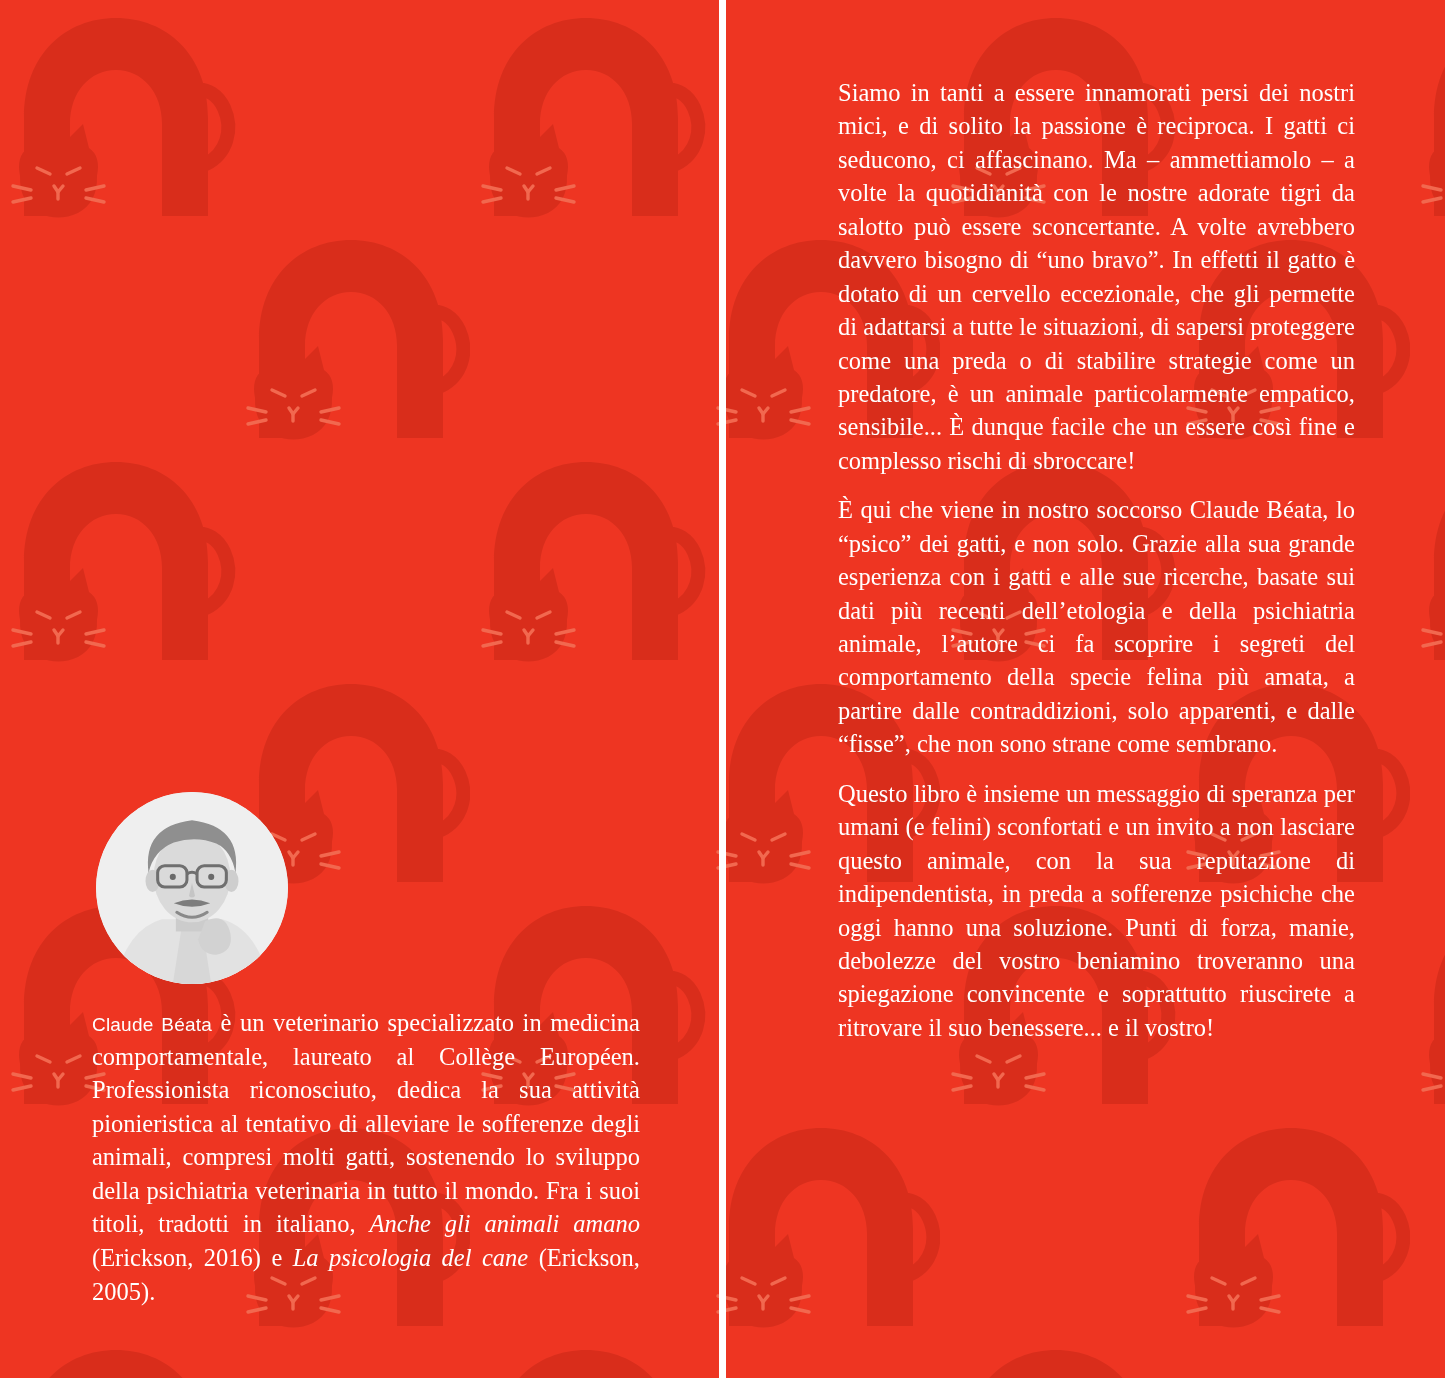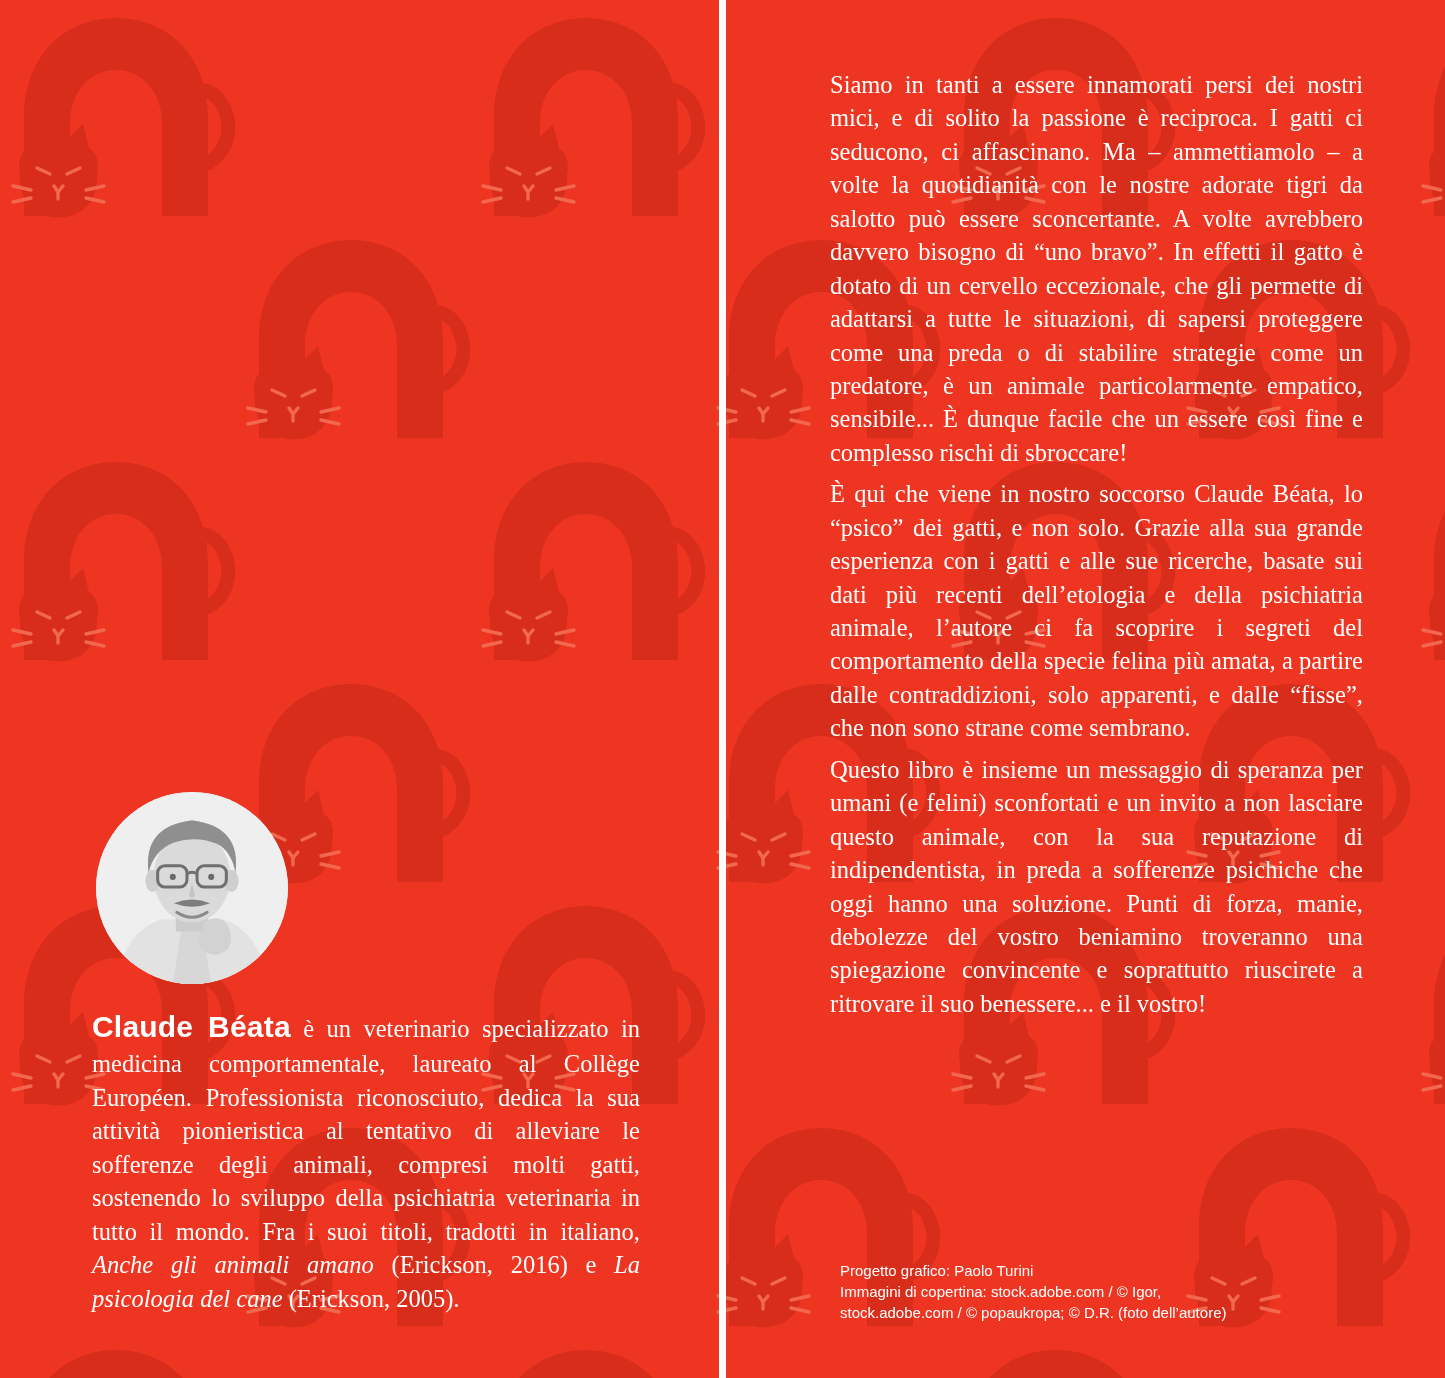--- a/index.html
+++ b/index.html
@@ -27,32 +27,32 @@
   .photo svg { display:block; }
   .bio {
     position:absolute; left:92px; top:1006px;
     width:548px;
     font-size:24.5px; line-height:1.37;
     text-align:justify;
     text-justify:inter-word;
   }
   .bio .name {
     font-family:"Liberation Sans", sans-serif;
-    font-weight:700; font-size:30px;
+    font-weight:400; font-size:19px;
     letter-spacing:0.2px;
   }
   .bio em { }
   .desc {
     position:absolute; left:822px; top:60px;
     width:549px;
     font-size:24.5px; line-height:1.365;
     text-align:justify;
     text-justify:inter-word;
   }
-  .desc p { margin:8px; }
+  .desc p { margin:16px; }
   .credits {
     position:absolute; left:840px; top:1260px;
     width:520px;
     font-family:"Liberation Sans", sans-serif;
     font-size:15px; line-height:1.4;
     text-align:left;
   }
 </style>
 </head>
 <body>
@@ -121,19 +121,14 @@
   </div>
 
   <p class="bio"><span class="name">Claude Béata</span><span> è un veterinario specializzato in medicina comportamentale, laureato al Collège Européen. Professionista riconosciuto, dedica la sua attività pionieristica al tentativo di alleviare le sofferenze degli animali, compresi molti gatti, sostenendo lo sviluppo della psichiatria veterinaria in tutto il mondo. Fra i suoi titoli, tradotti in italiano, </span><em>Anche gli animali amano</em><span> (Erickson, 2016) e </span><em>La psicologia del cane</em><span> (Erickson, 2005).</span></p>
 
   <div class="desc">
     <p>Siamo in tanti a essere innamorati persi dei nostri mici, e di solito la passione è reciproca. I gatti ci seducono, ci affascinano. Ma – ammettiamolo – a volte la quotidianità con le nostre adorate tigri da salotto può essere sconcertante. A volte avrebbero davvero bisogno di “uno bravo”. In effetti il gatto è dotato di un cervello eccezionale, che gli permette di adattarsi a tutte le situazioni, di sapersi proteggere come una preda o di stabilire strategie come un predatore, è un animale particolarmente empatico, sensibile... È dunque facile che un essere così fine e complesso rischi di sbroccare!</p>
     <p>È qui che viene in nostro soccorso Claude Béata, lo “psico” dei gatti, e non solo. Grazie alla sua grande esperienza con i gatti e alle sue ricerche, basate sui dati più recenti dell’etologia e della psichiatria animale, l’autore ci fa scoprire i segreti del comportamento della specie felina più amata, a partire dalle contraddizioni, solo apparenti, e dalle “fisse”, che non sono strane come sembrano.</p>
     <p>Questo libro è insieme un messaggio di speranza per umani (e felini) sconfortati e un invito a non lasciare questo animale, con la sua reputazione di indipendentista, in preda a sofferenze psichiche che oggi hanno una soluzione. Punti di forza, manie, debolezze del vostro beniamino troveranno una spiegazione convincente e soprattutto riuscirete a ritrovare il suo benessere... e il vostro!</p>
   </div>
 
-  <div class="credits">
-    <div>Progetto grafico: Paolo Turini</div>
-    <div>Immagini di copertina: stock.adobe.com / © Igor,</div>
-    <div>stock.adobe.com / © popaukropa; © D.R. (foto dell’autore)</div>
-  </div>
 
 </div>
 
 </body></html>

